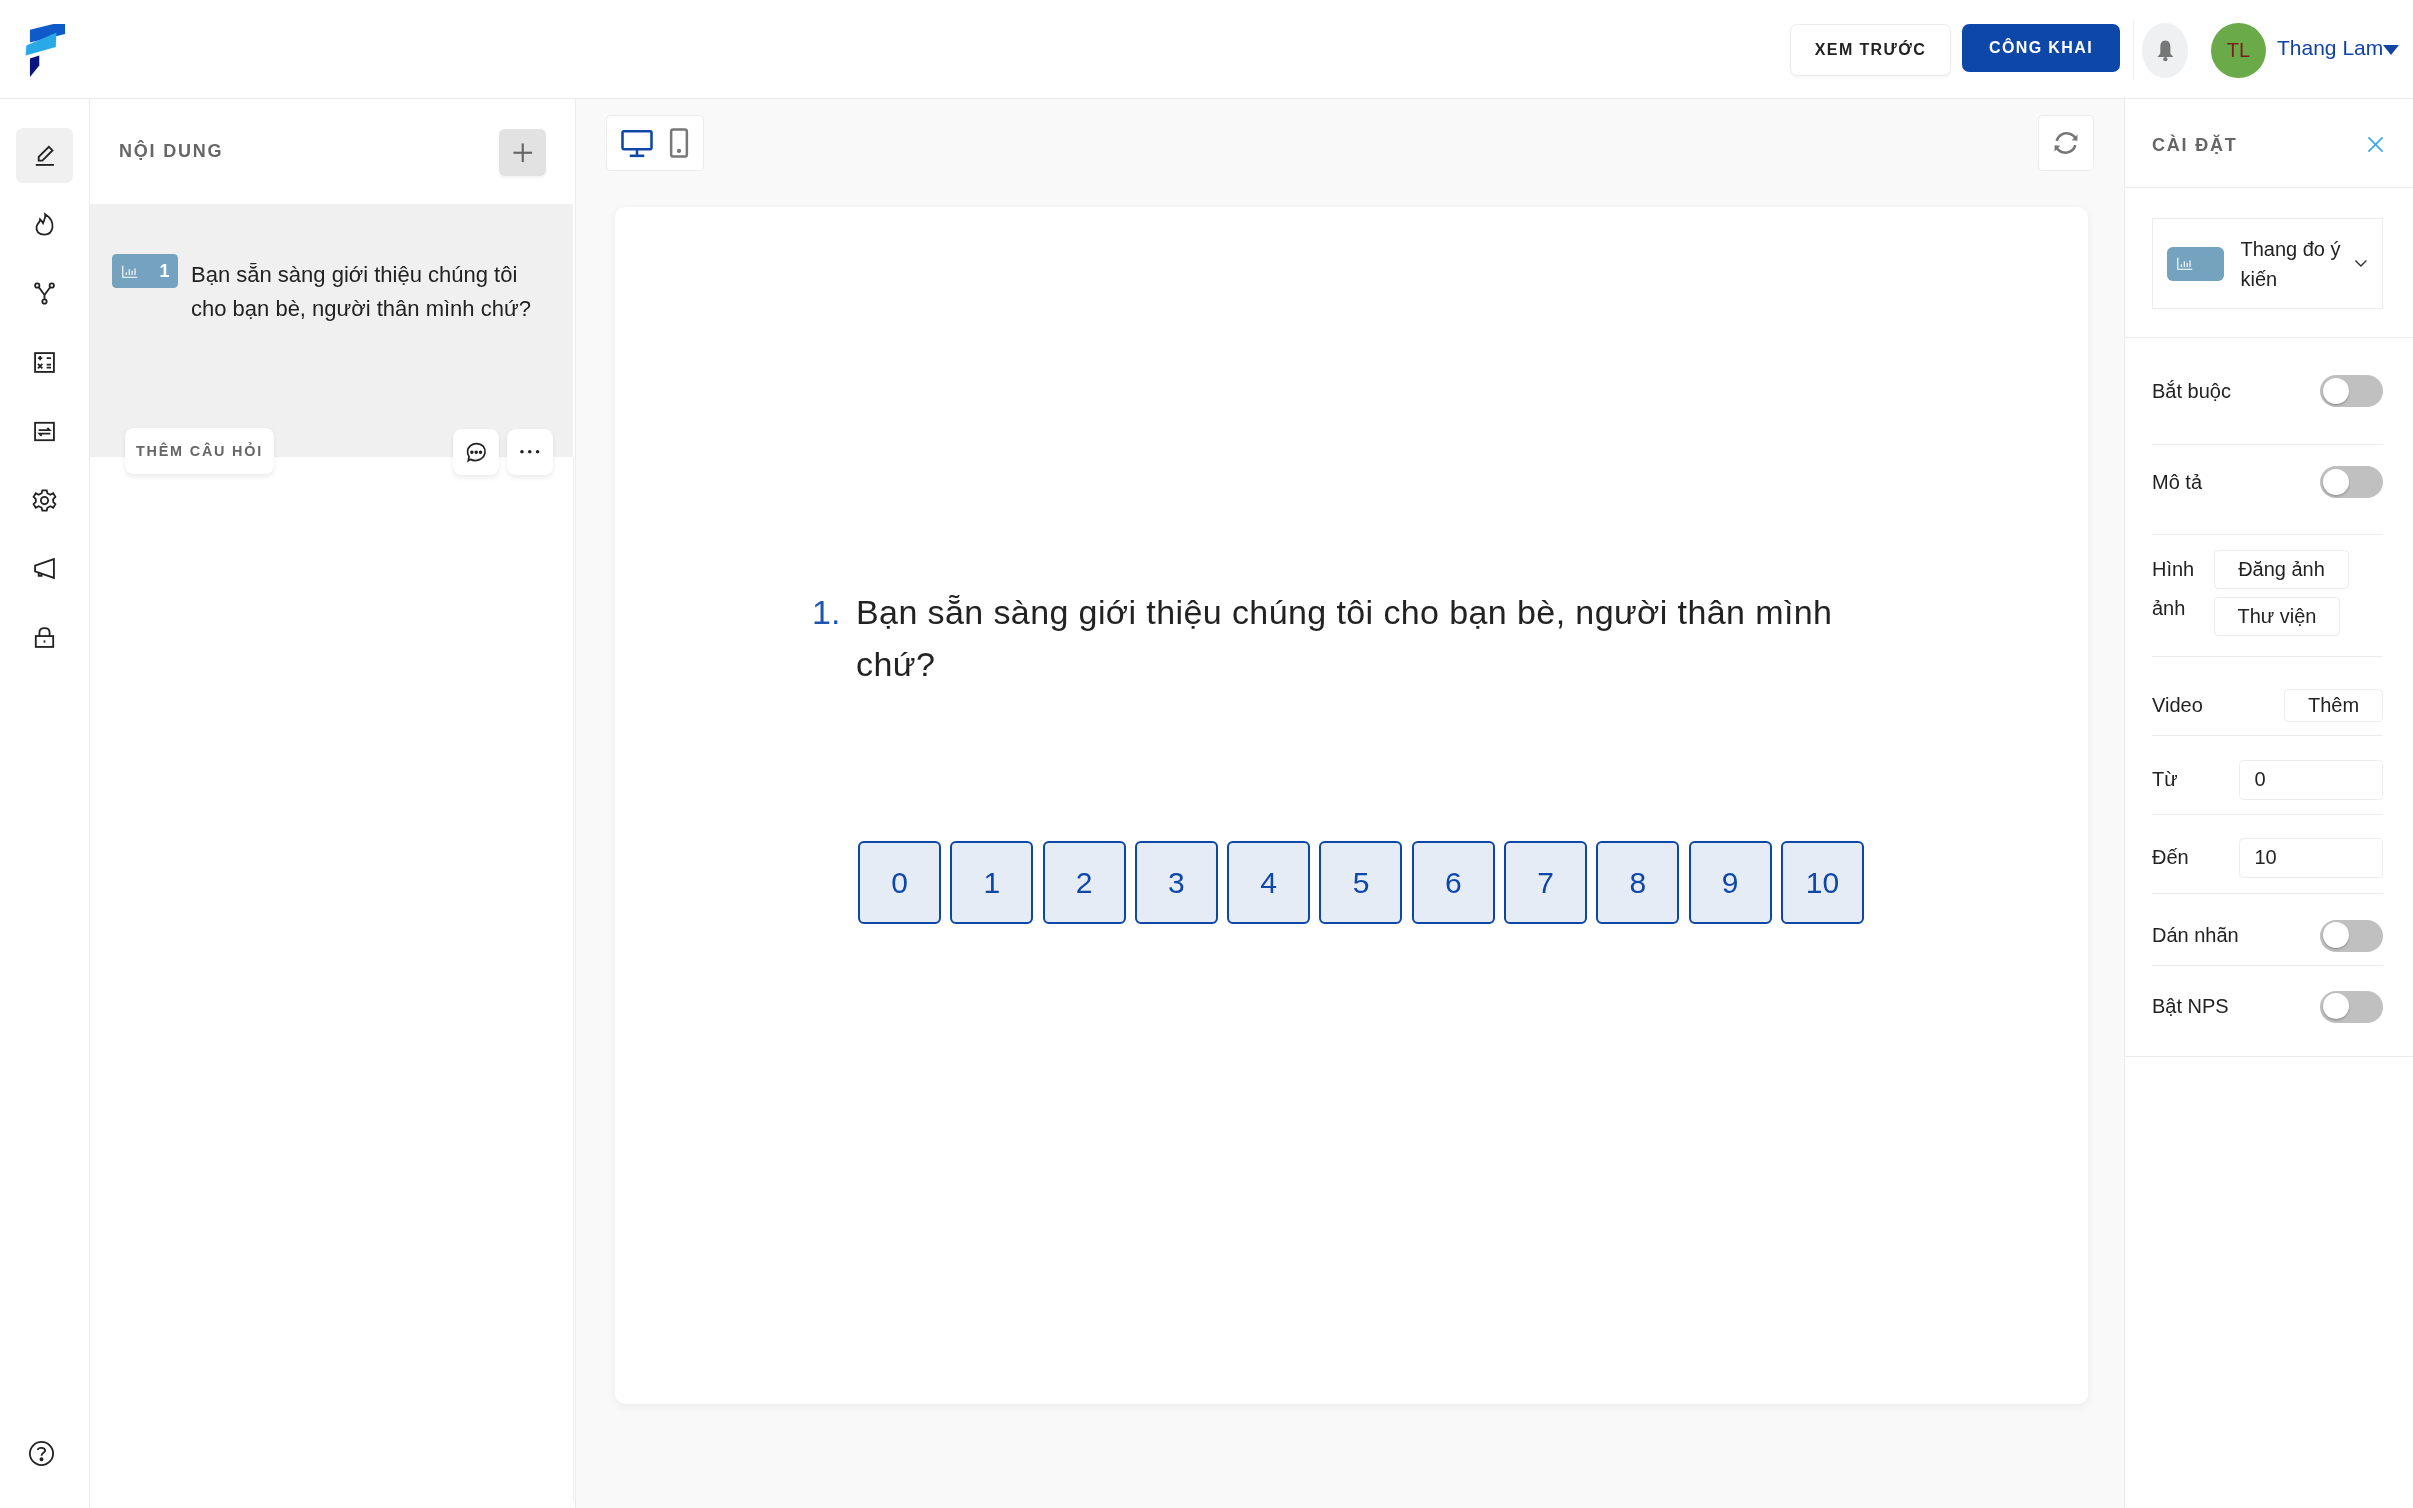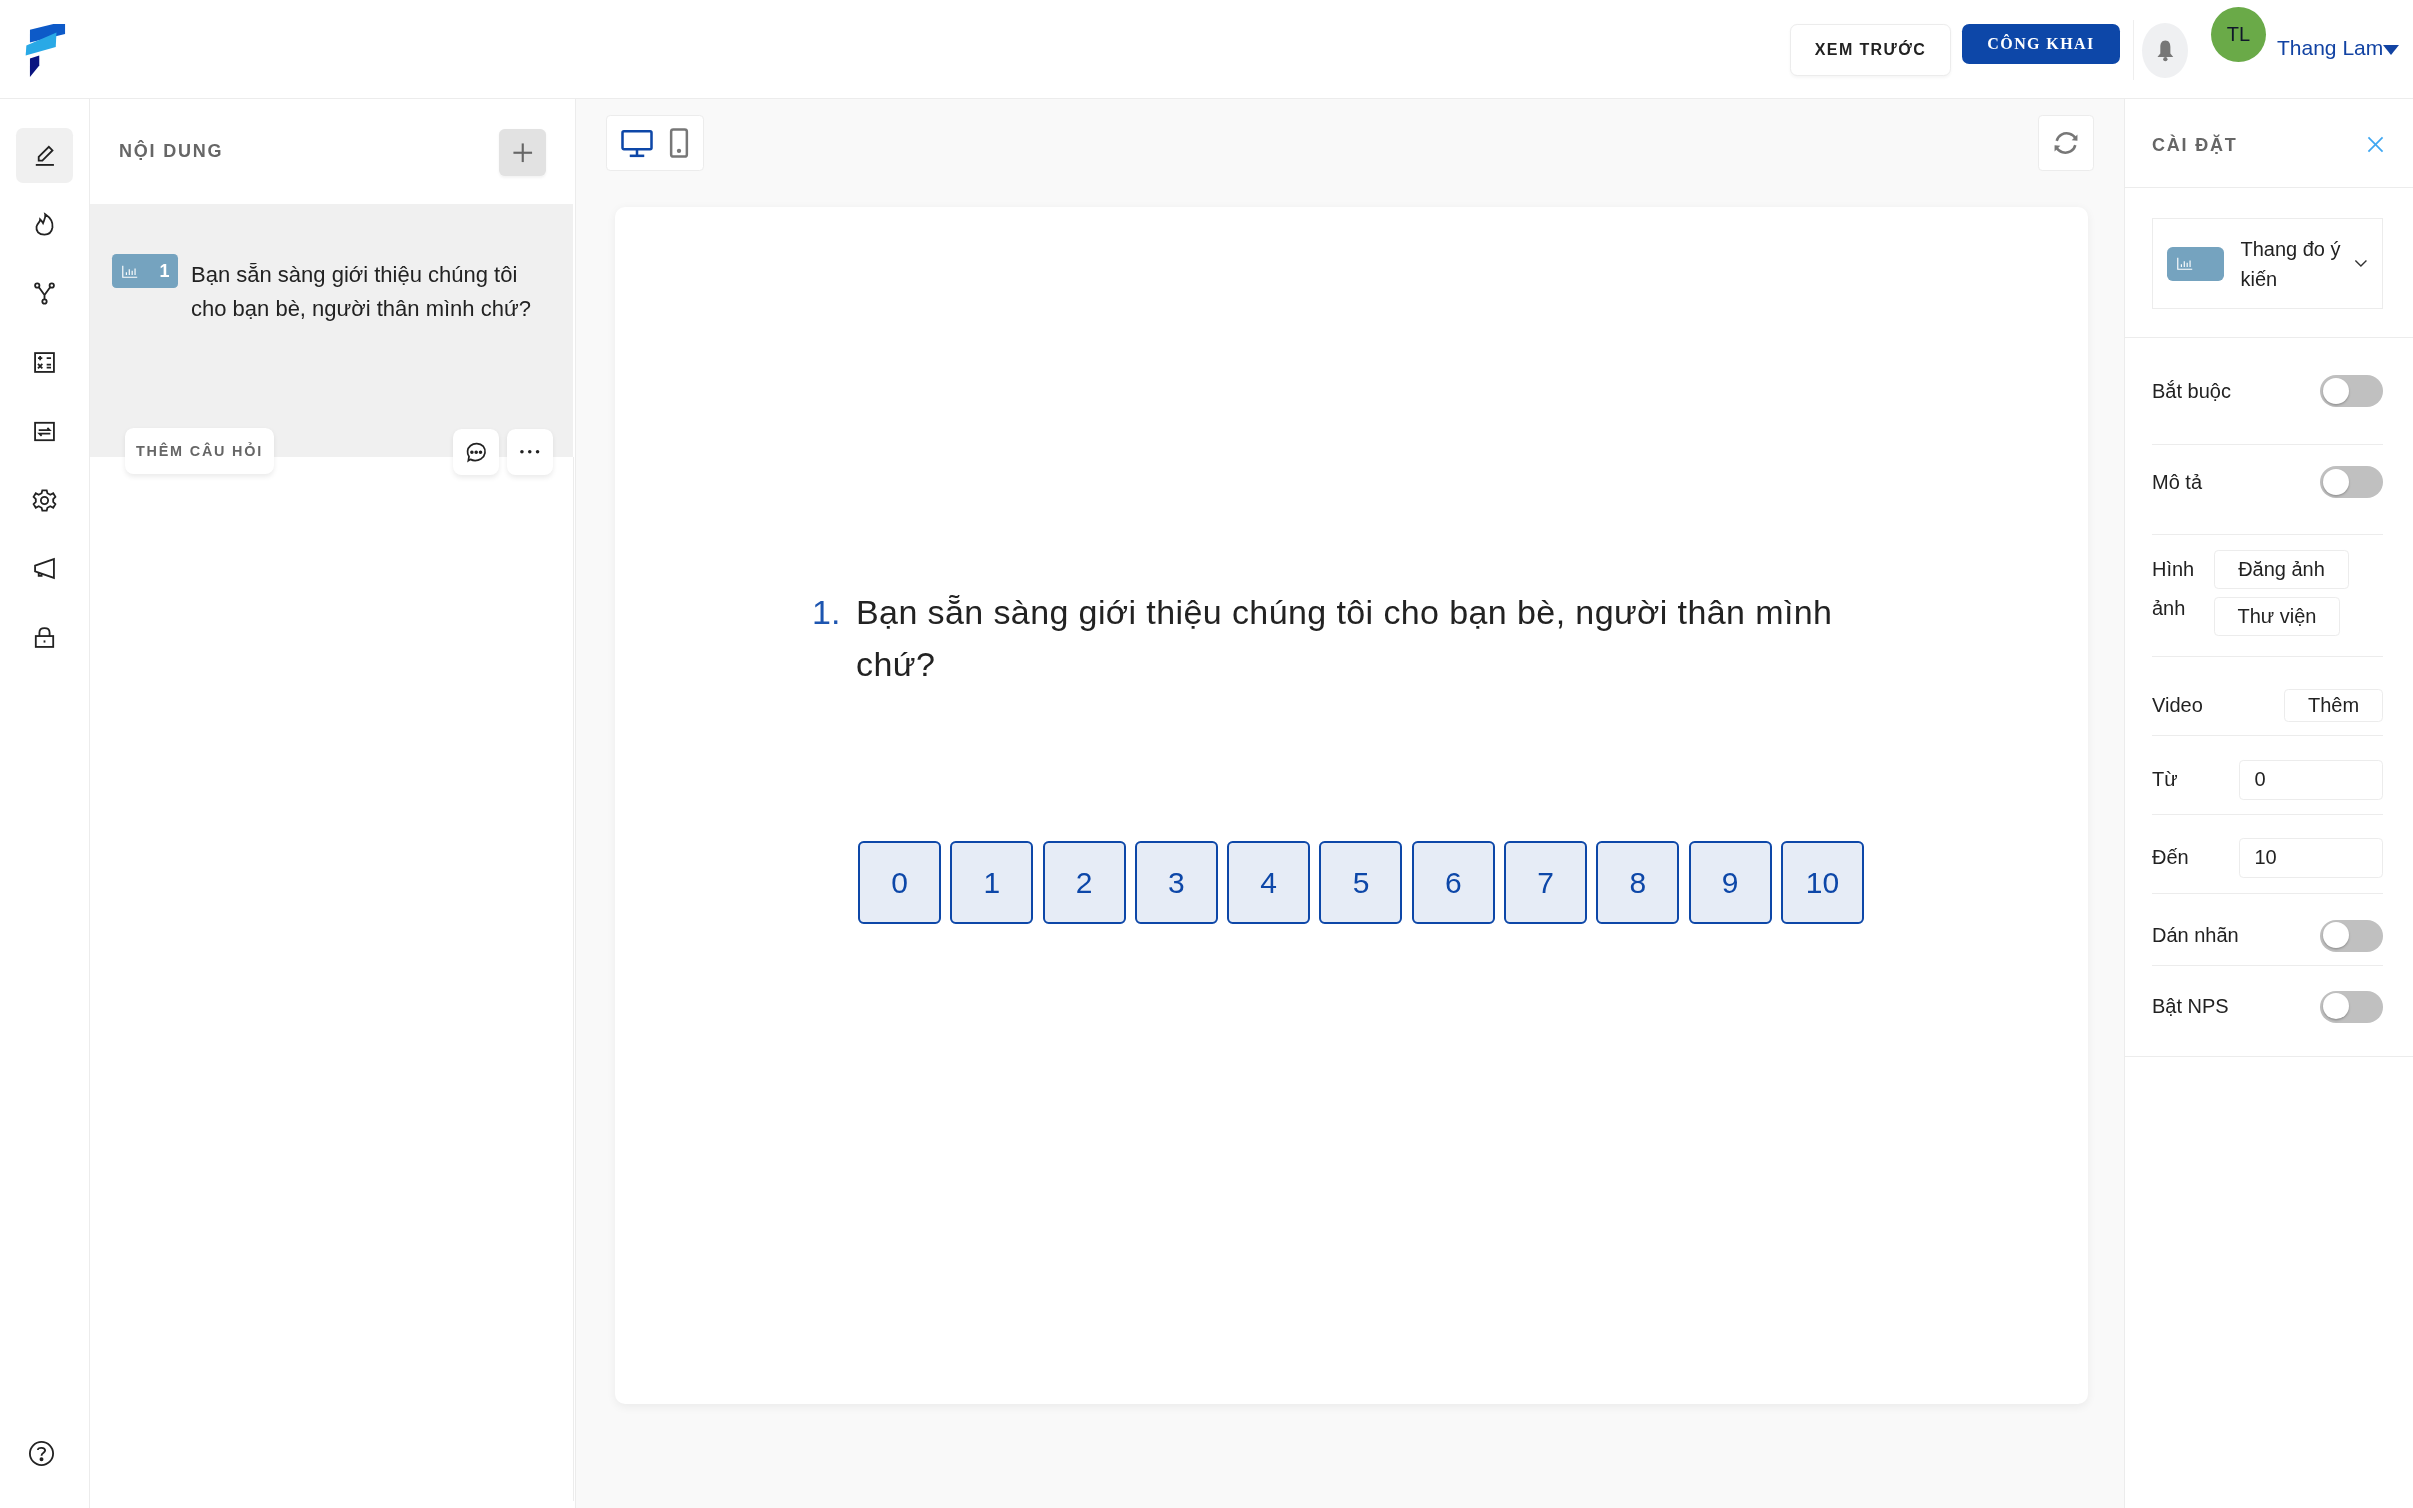--- a/index.html
+++ b/index.html
@@ -6,24 +6,24 @@
   html, body { width: 2413px; height: 1508px; overflow: hidden; background: #ffffff; font-family: "Liberation Sans", sans-serif; color: #222; }
 
   
   .header { position: absolute; left: 0; top: 0; width: 2413px; height: 99px; background: #fff; border-bottom: 1.4px solid #ececec; }
   .logo { position: absolute; left: 21.5px; top: 24.4px; width: 46px; height: 53px; }
   .tabs { position: absolute; left: 909px; top: 26.6px; width: 595px; height: 47px; background: #f0f0f0; border-radius: 7.2px; display: flex; align-items: center; padding: 0 5.7px; }
   .tab { height: 37px; display: flex; align-items: center; justify-content: center; font-size: 18px; font-weight: bold; letter-spacing: 1.8px; color: #777; border-radius: 6.5px; padding: 0 26px; cursor: pointer; }
   .tab.active { background: #fff; color: #222; box-shadow: 0 1.4px 2.9px rgba(0,0,0,0.08); }
   .tab + .tab { margin-left: 10px; }
   .btn-preview { position: absolute; left: 1790px; top: 24.4px; width: 161px; height: 52px; border: 1.4px solid #ececec; border-radius: 7.2px; background: #fff; font-size: 16px; font-weight: bold; letter-spacing: 1.4px; color: #222; display: flex; align-items: center; justify-content: center; box-shadow: 0 1.4px 2.9px rgba(0,0,0,0.04); }
-  .btn-publish { position: absolute; left: 1962px; top: 24.4px; width: 158px; height: 40px; border-radius: 7.2px; background: #0d47a8; font-size: 16px; font-weight: bold; letter-spacing: 1.4px; color: #fff; display: flex; align-items: center; justify-content: center; font-family: Liberation Serif, serif; }
+  .btn-publish { position: absolute; left: 1962px; top: 24.4px; width: 158px; height: 48px; border-radius: 7.2px; background: #0d47a8; font-size: 16px; font-weight: bold; letter-spacing: 1.4px; color: #fff; display: flex; align-items: center; justify-content: center; }
   .hdr-sep { position: absolute; left: 2133px; top: 20px; width: 0.7px; height: 60px; background: #eee; }
   .bell { position: absolute; left: 2142px; top: 23px; width: 46px; height: 55px; border-radius: 50%; background: #eff0f2; display: flex; align-items: center; justify-content: center; }
-  .avatar { position: absolute; left: 2211px; top: 7px; width: 55px; height: 55px; border-radius: 50%; background: #6aaa48; color: #0f172a; font-size: 20px; display: flex; align-items: center; justify-content: center; }
+  .avatar { position: absolute; left: 2211px; top: 23px; width: 55px; height: 55px; border-radius: 50%; background: #6aaa48; color: #7f1d1d; font-size: 20px; display: flex; align-items: center; justify-content: center; }
   .username { position: absolute; left: 2277px; top: 36px; font-size: 21px; color: #1243a3; }
   .user-caret { position: absolute; left: 2383px; top: 45px; width: 0; height: 0; border-left: 8px solid transparent; border-right: 8px solid transparent; border-top: 10px solid #1243a3; }
 
   
   .rail { position: absolute; left: 0; top: 99px; width: 90px; height: 1409px; background: #fff; border-right: 1.4px solid #ececec; }
   .rail-item { position: absolute; left: 16px; width: 57px; height: 55px; border-radius: 7.2px; display: flex; align-items: center; justify-content: center; }
   .rail-item.active { background: #f0f0f0; }
   .rail-item svg { width: 29px; height: 29px; }
 
   

